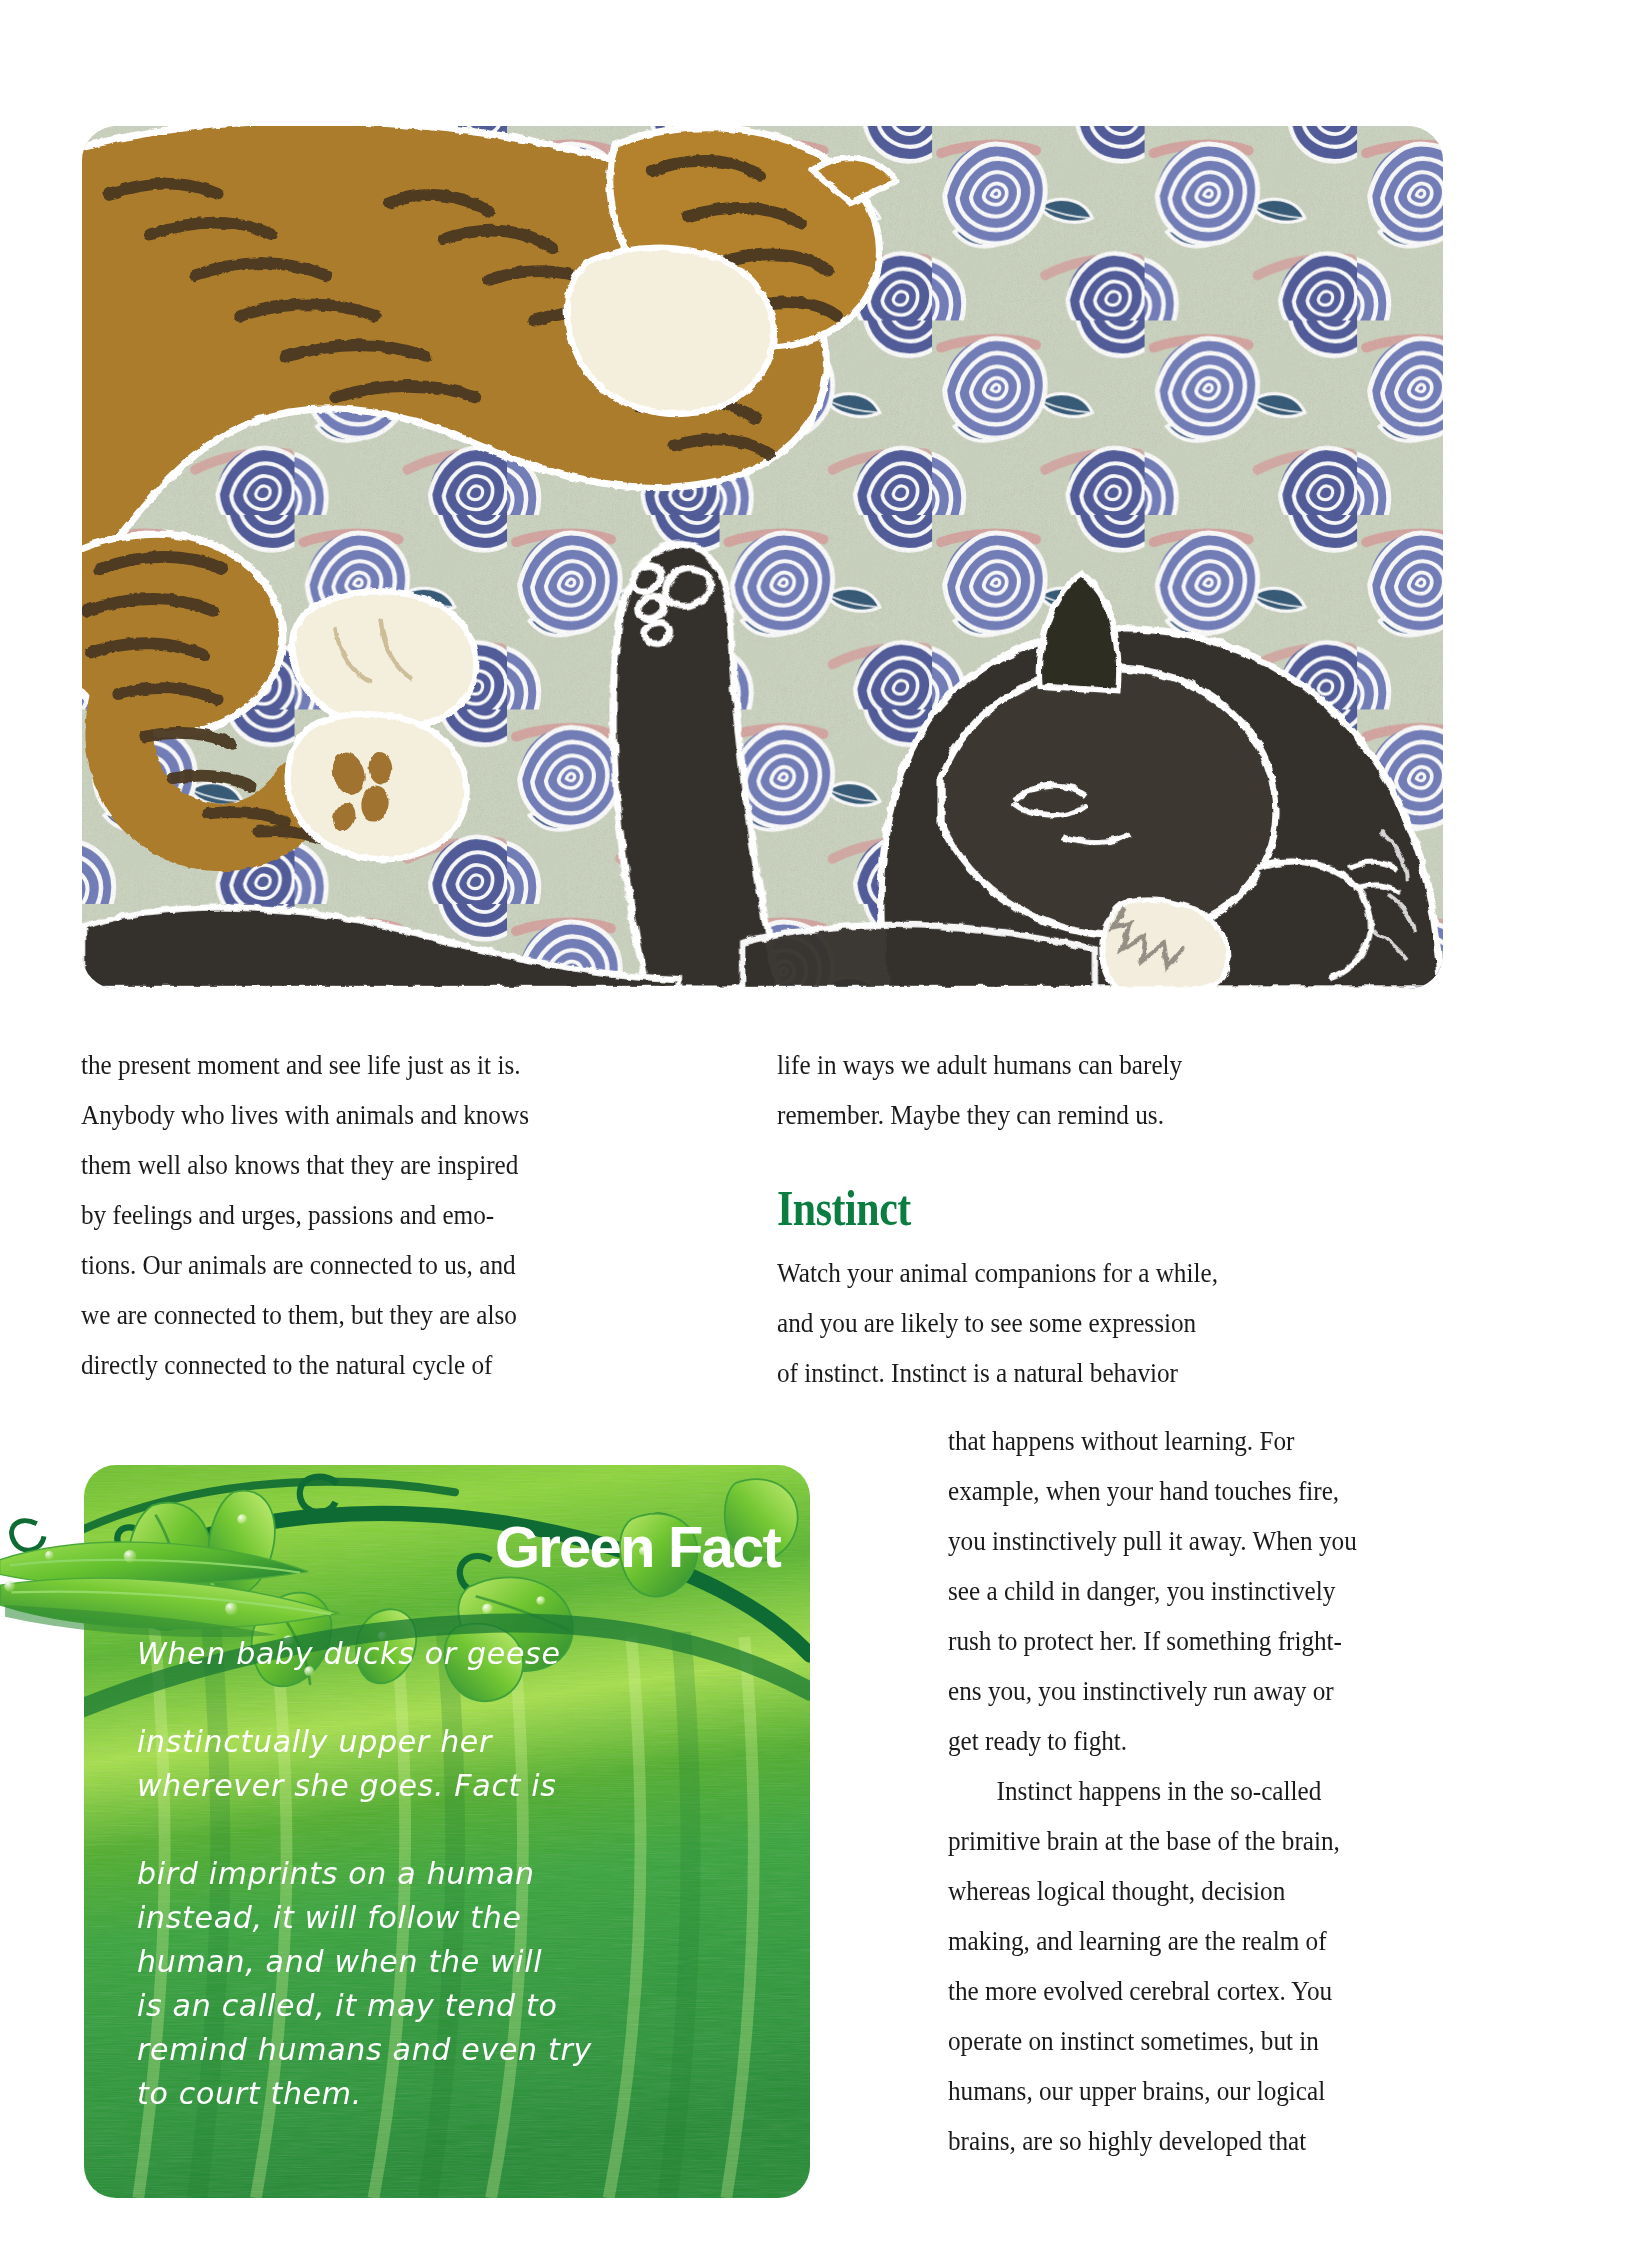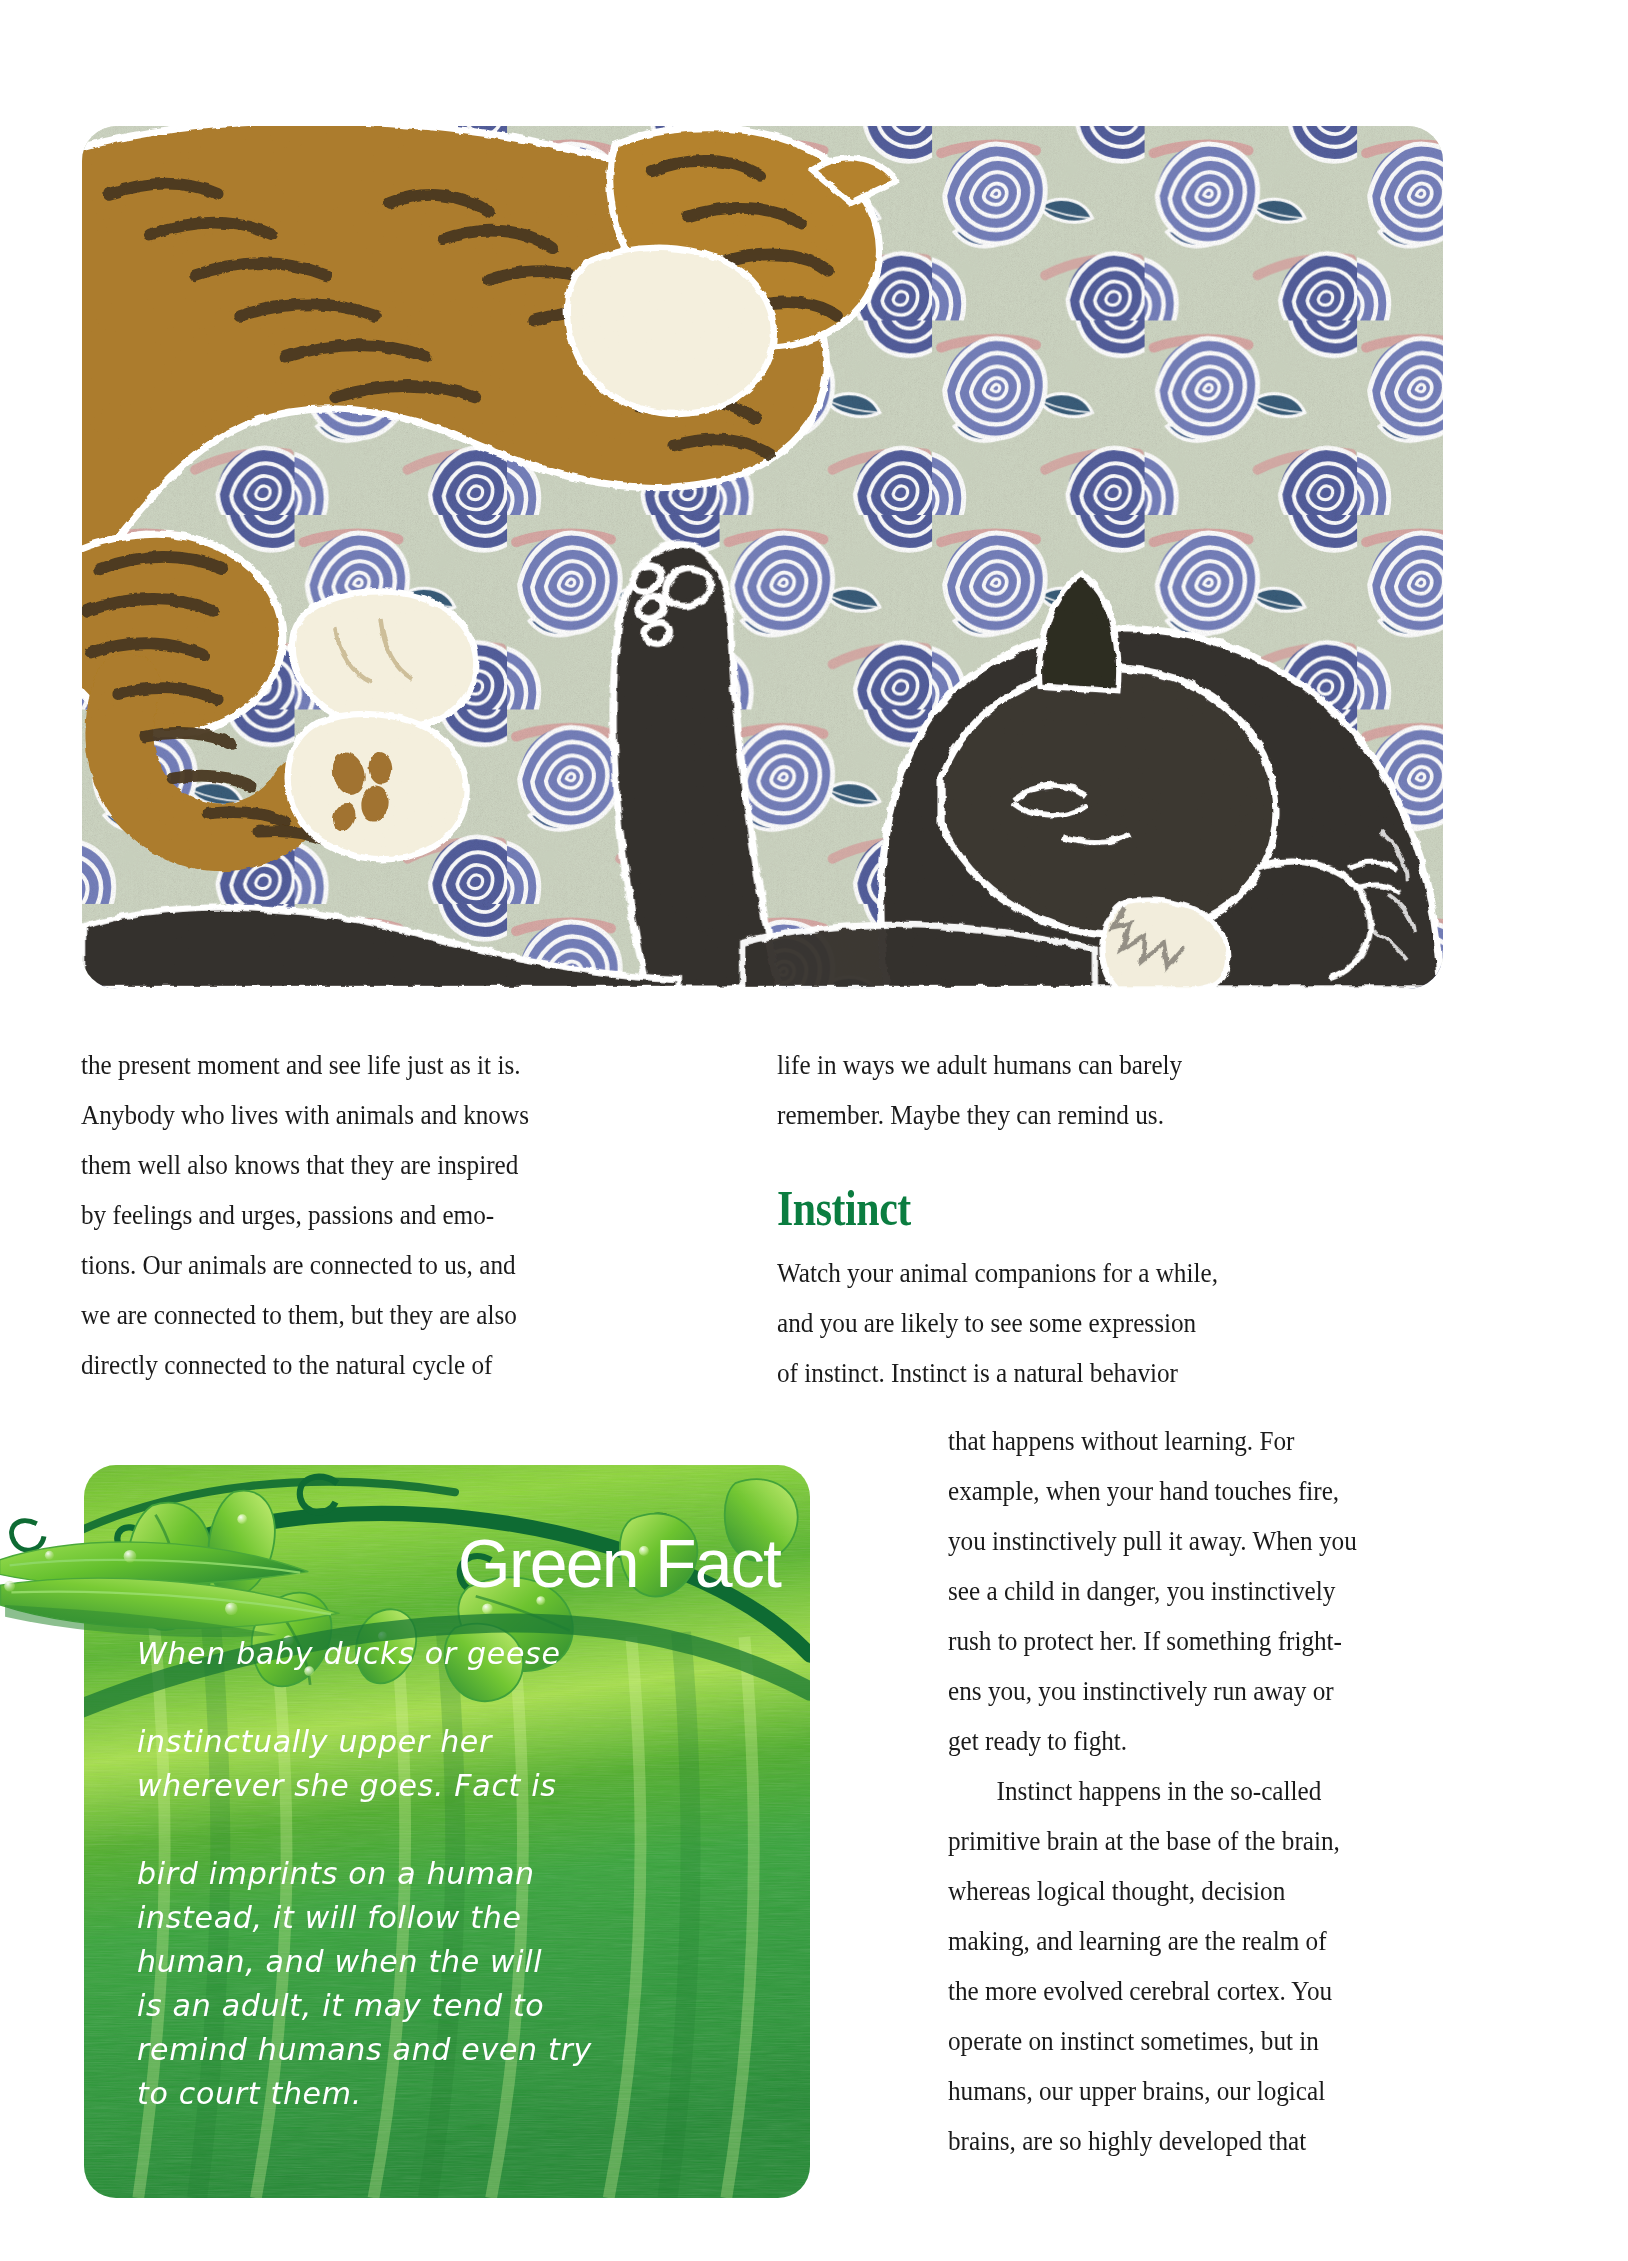--- a/index.html
+++ b/index.html
@@ -44,23 +44,23 @@
     white-space:nowrap;
   }
 
   
   #greenfact{
     position:absolute;left:84px;top:1465px;width:726px;height:733px;
     border-radius:32px;overflow:hidden;
   }
   #greenfact svg.bgsvg{position:absolute;inset:0;width:100%;height:100%;display:block;}
   #gf-title{
-    position:absolute;left:54px;top:54px;width:642px;
+    position:absolute;left:54px;top:37px;width:642px;
     font-family:"Liberation Sans", sans-serif;
-    font-weight:normal;font-size:68px;line-height:89px;color:#ffffff;
+    font-weight:bold;font-size:58px;line-height:89px;color:#ffffff;
     white-space:nowrap;letter-spacing:-1.8px;
     text-align:right;
     z-index:5;
   }
   #gf-body{
     position:absolute;left:53px;top:167px;width:615px;
     font-family:"DejaVu Sans", sans-serif;
     font-style:italic;
     font-size:30px;line-height:44px;color:#ffffff;
     letter-spacing:0.7px;
@@ -423,21 +423,21 @@
 
     <div id="gf-body">
       <span>When baby ducks or geese</span><br>
       <br>
       <span>instinctually upper her</span><br>
       <span>wherever she goes. Fact is</span><br>
       <br>
       <span>bird imprints on a human</span><br>
       <span>instead, it will follow the</span><br>
       <span>human, and when the will</span><br>
-      <span>is an adult, it may tend to</span><br>
+      <span>is an called, it may tend to</span><br>
       <span>remind humans and even try</span><br>
       <span>to court them.</span>
     </div>
   </div>
 
   <div id="gf-leaves">
     <svg viewBox="0 0 760 420" preserveAspectRatio="none">
       <defs>
         <linearGradient id="lg1" x1="0" y1="0" x2="1" y2="0.6">
           <stop offset="0%" stop-color="#9fe053"></stop>

